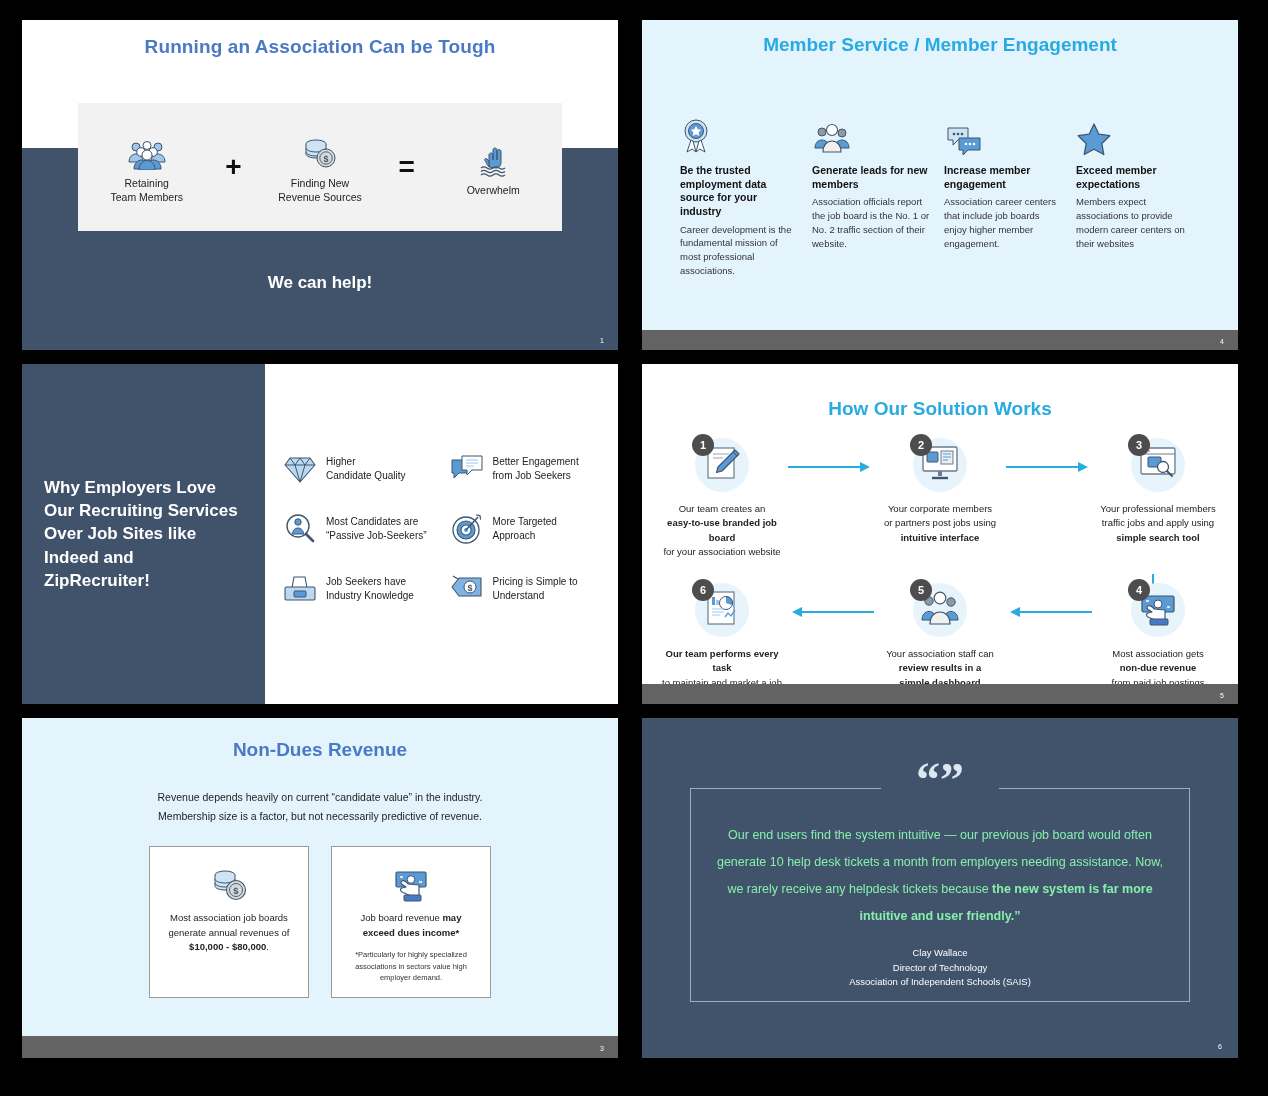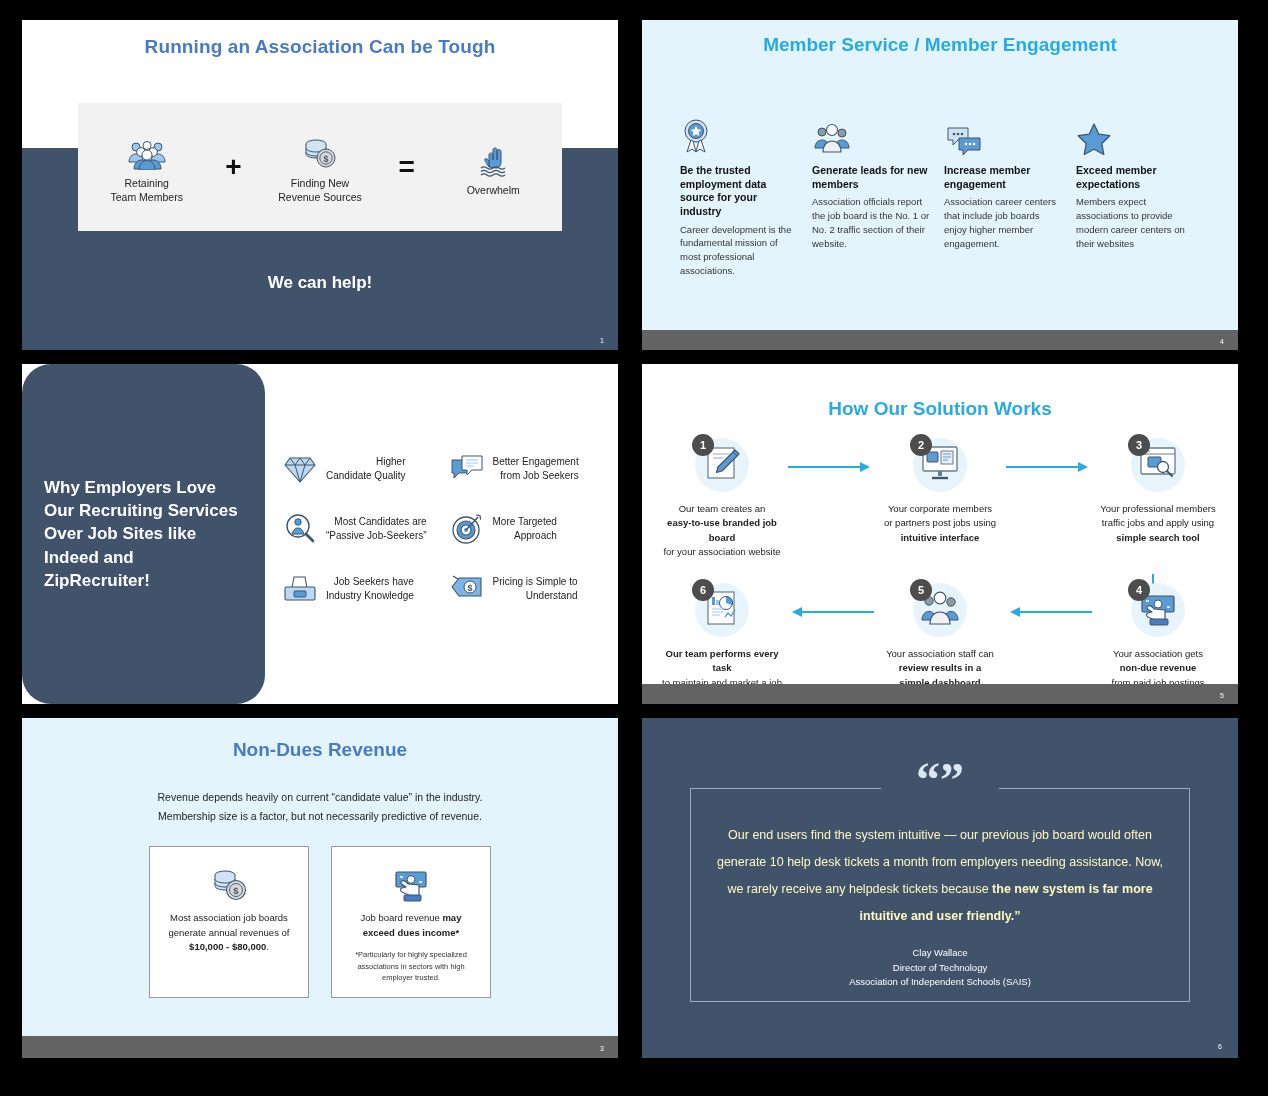--- a/index.html
+++ b/index.html
@@ -52,24 +52,24 @@
   .s4 .col .ic { height:40px; margin-bottom:8px; display:flex; align-items:flex-end; }
   .s4 .col h4 { font-size:10.5px; font-weight:bold; color:#111; line-height:1.3; margin-bottom:4px; }
   .s4 .col p { font-size:9.5px; color:#333; line-height:1.45; }
   .s4 .footer { position:absolute; left:0; right:0; bottom:0; height:20px; background:#636363; }
   .s4 .pgnum { position:absolute; right:14px; bottom:5px; font-size:7px; color:#fff; }
 
   
   .s2 { background:#fff; display:flex; }
   .s2 .left {
     width:243px; background:#41526b; color:#fff;
-    display:flex; align-items:center; padding:0 22px;border-radius:29px;
+    display:flex; align-items:center; padding:0 22px;
   }
   .s2 .left h2 { font-size:17px; font-weight:bold; line-height:1.36; }
-  .s2 .right { flex:1; position:relative;text-align:right; }
+  .s2 .right { flex:1; position:relative; }
   .s2 .grid {
     position:absolute; left:18px; right:8px; top:88px;
     display:grid; grid-template-columns:1fr 1fr; row-gap:26px; column-gap:6px;
   }
   .s2 .item { display:flex; align-items:center; gap:9px; }
   .s2 .item .ic { width:34px; min-width:34px; height:34px; display:flex; align-items:center; justify-content:center; }
   .s2 .item .tx { font-size:10px; color:#222; line-height:1.45; }
 
   
   .s5 { background:#fff; }
@@ -120,21 +120,21 @@
     border:1px solid #9badc0;
   }
   .s6 .qmark {
     position:absolute; left:0; right:0; top:48px; text-align:center;
     font-size:48px; line-height:.6; color:#dbe8f2; font-weight:bold;
     font-family:"Liberation Serif", serif; z-index:3;
   }
   .s6 .qmask { position:absolute; left:50%; transform:translateX(-50%); top:58px; width:118px; height:22px; background:#41526b; z-index:2; }
   .s6 .qtext {
     position:absolute; left:72px; right:72px; top:104px;
-    text-align:center; color:#fef9c3; font-size:12.5px; line-height:2.15;
+    text-align:center; color:#86efac; font-size:12.5px; line-height:2.15;
   }
   .s6 .qtext b { font-weight:bold; }
   .s6 .attrib {
     position:absolute; left:0; right:0; top:228px; text-align:center;
     color:#fff; font-size:9.5px; line-height:1.55;
   }
   .s6 .pgnum { position:absolute; right:16px; bottom:8px; font-size:7px; color:#fff; }
 </style>
 </head>
 <body>
@@ -518,21 +518,21 @@
                 <rect x="6" y="8" width="32" height="16" rx="1.5" fill="#5b9bd5" stroke="#3d566e" stroke-width="1.2"></rect>
                 <circle cx="22" cy="16" r="4" fill="#fff" stroke="#3d566e" stroke-width="1"></circle>
                 <path d="M10 13h3M31 19h3" stroke="#fff" stroke-width="1.4"></path>
                 <path d="M18 21c-1-2-4-4-6-3s-1 3 1 4l3 2-4 1c-2 .5-2 3 0 4l9 4h8V22z" fill="#fff" stroke="#3d566e" stroke-width="1.2" stroke-linejoin="round"></path>
                 <rect x="14" y="31" width="18" height="6" rx="1" fill="#4a7ac6" stroke="#3d566e" stroke-width="1"></rect>
               </svg>
             </div>
             <div class="badge">4</div>
           </div>
           <div class="cap">
-            <span>Your association gets</span><br>
+            <span>Most association gets</span><br>
             <b>non-due revenue</b><br>
             <span>from paid job postings</span>
           </div>
         </div>
       </div>
     </div>
 
     <div class="footer"></div>
     <div class="pgnum">5</div>
   </div>
@@ -567,21 +567,21 @@
             <rect x="7" y="5" width="30" height="15" rx="1.5" fill="#5b9bd5" stroke="#3d566e" stroke-width="1.2"></rect>
             <circle cx="22" cy="12.5" r="3.8" fill="#fff" stroke="#3d566e" stroke-width="1"></circle>
             <path d="M11 10h3M30 15h3" stroke="#fff" stroke-width="1.3"></path>
             <path d="M19 17c-1-2-4-4-6-3s-1 3 1 4l3 2-4 1c-2 .5-2 3 0 4l9 4h8V18z" fill="#fff" stroke="#3d566e" stroke-width="1.2" stroke-linejoin="round"></path>
             <rect x="15" y="28" width="17" height="6" rx="1" fill="#4a7ac6" stroke="#3d566e" stroke-width="1"></rect>
           </svg>
         </div>
         <div class="tx">
           <span>Job board revenue </span><b>may exceed dues income*</b>
         </div>
-        <div class="note">*Particularly for highly specialized associations in sectors with high employer trusted.</div>
+        <div class="note">*Particularly for highly specialized associations in sectors value high employer demand.</div>
       </div>
     </div>
 
     <div class="footer"></div>
     <div class="pgnum">3</div>
   </div>
 
   <div class="slide s6">
     <div class="frame"></div>
     <div class="qmask"></div>

